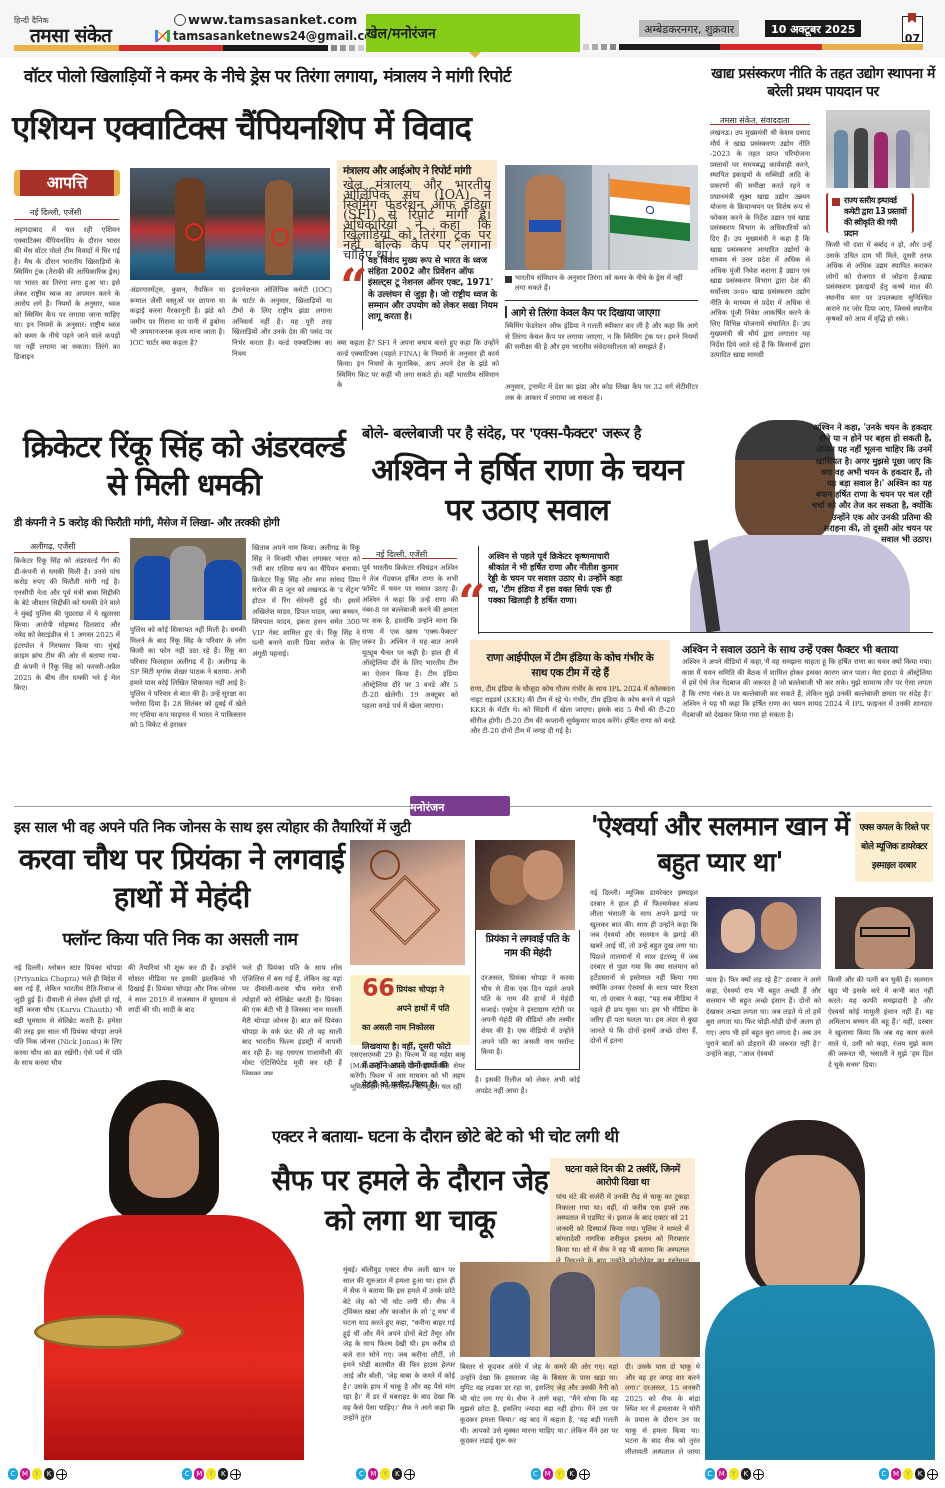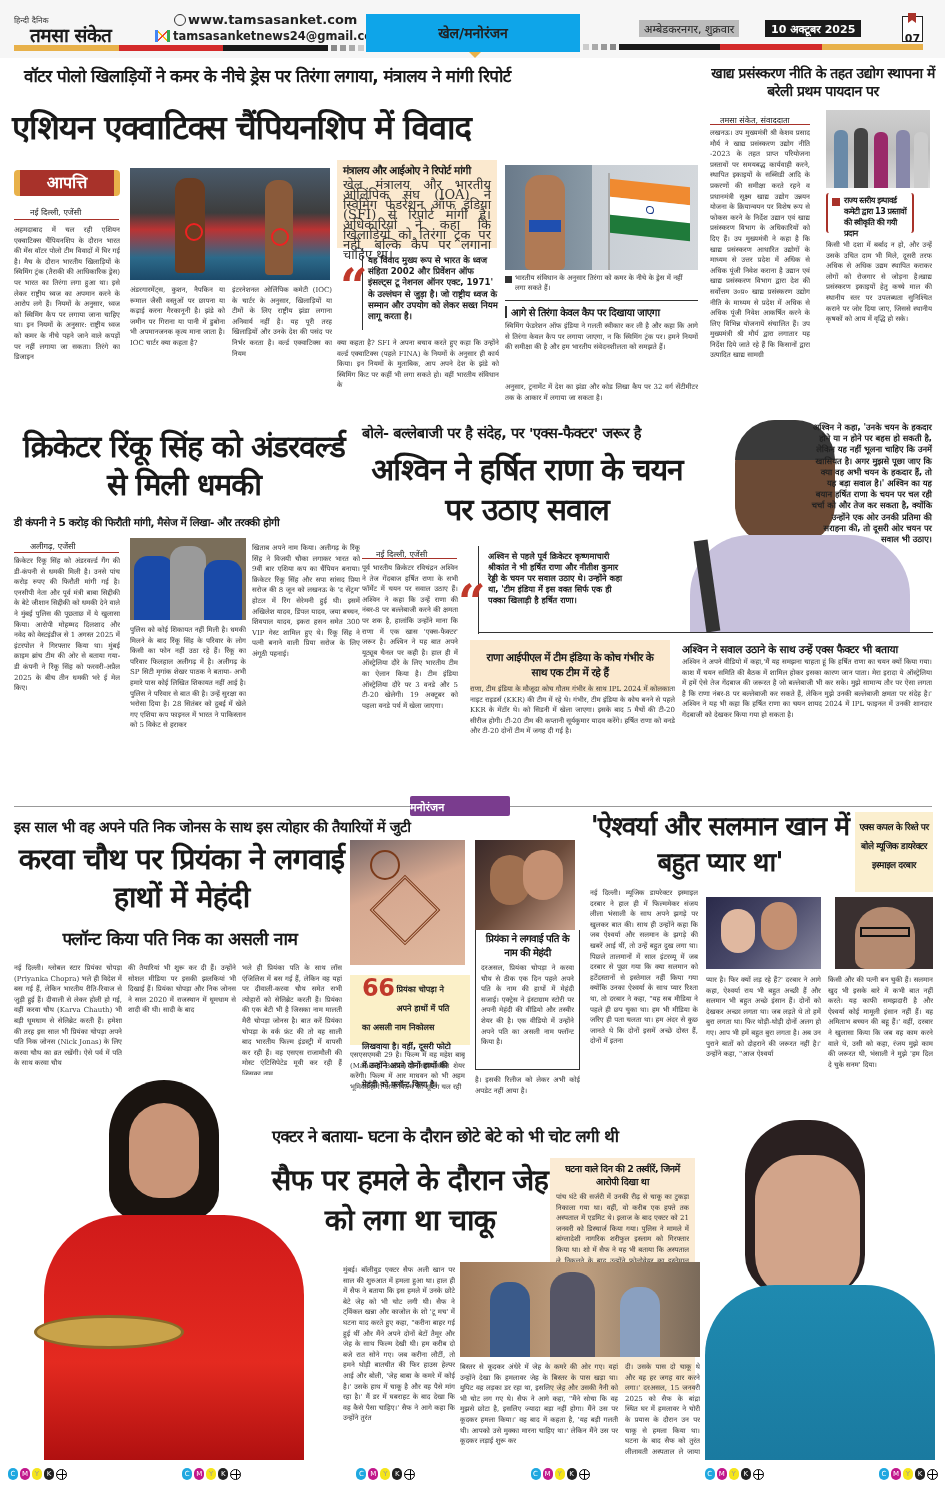--- a/index.html
+++ b/index.html
@@ -31,21 +31,21 @@
   <div class="abs" style="left:173px;top:29px;font-size:11.5px;font-weight:bold;color:#222">tamsasanketnews24@gmail.com</div>
   <div class="abs" style="left:14px;top:45px;width:350px;height:6px;display:flex">
     <div style="flex:1;background:#e8b14a"></div>
       <div style="flex:1;background:#d42a2a"></div>
       <div style="flex:1;background:#1a1a1a"></div>
     <div style="width:6px;background:#888;margin-left:3px"></div>
       <div style="width:6px;background:#999;margin-left:3px"></div>
       <div style="width:6px;background:#aaa;margin-left:3px"></div>
       <div style="width:6px;background:#ccc;margin-left:3px"></div>
   </div>
-  <div class="abs" style="left:366px;top:14px;width:214px;height:38px;background:#0ea5e9;text-align:center">
+  <div class="abs" style="left:366px;top:14px;width:214px;height:38px;background:#84cc16;">
     <span style="font-size:14px;font-weight:bold;line-height:38px;color:#222">खेल/मनोरंजन</span>
   </div>
   <div class="abs" style="left:469px;top:52px;width:0;height:0;border-left:6px solid transparent;border-right:6px solid transparent;border-top:6px solid #e8b14a"></div>
   <div class="abs" style="left:639px;top:20px;padding:1px 5px;background:#bbb;font-size:11px;color:#222">अम्बेडकरनगर, शुक्रवार</div>
   <div class="abs" style="left:765px;top:20px;padding:1px 6px;background:#1a1a1a;font-size:11px;color:#fff;font-weight:bold">10 अक्टूबर 2025</div>
   <div class="abs" style="left:583px;top:44px;width:340px;height:6px;display:flex">
     <div style="width:6px;background:#ccc;margin-right:3px"></div>
       <div style="width:6px;background:#aaa;margin-right:3px"></div>
       <div style="width:6px;background:#999;margin-right:3px"></div>
       <div style="width:6px;background:#888;margin-right:3px"></div>
@@ -170,42 +170,42 @@
 <div class="abs head" style="left:20px;top:926px;width:320px;font-size:17.5px;text-align:center;letter-spacing:-0.5px">फ्लॉन्ट किया पति निक का असली नाम</div>
 <div class="abs photo" style="left:350px;top:840px;width:115px;height:125px;background:linear-gradient(160deg,#7a6a6a 0%,#d6a890 40%,#e0b89e 100%)">
   <div style="position:absolute;left:30px;top:45px;width:50px;height:50px;border:3px double #7a3a1a;transform:rotate(45deg)"></div>
   <div style="position:absolute;left:20px;top:10px;width:30px;height:30px;border:2px solid #7a3a1a;border-radius:50%"></div>
 </div>
 <div class="abs photo" style="left:475px;top:840px;width:100px;height:90px;background:linear-gradient(135deg,#3a2a2a 0%,#6a4a3a 50%,#c9a08a 100%)">
   <div style="position:absolute;left:15px;top:15px;width:40px;height:50px;background:#a07050;border-radius:20px"></div>
   <div style="position:absolute;left:48px;top:10px;width:40px;height:50px;background:#c49072;border-radius:20px"></div>
 </div>
 <div class="abs body-text" style="left:14px;top:963px;width:108px;height:115px;overflow:hidden">नई दिल्ली। ग्लोबल स्टार प्रियंका चोपड़ा (Priyanka Chopra) भले ही विदेश में बस गई हैं, लेकिन भारतीय रीति-रिवाज से जुड़ी हुई हैं। दीवाली से लेकर होली हो गई, वहीं करवा चौथ (Karva Chauth) भी बड़ी धूमधाम से सेलिब्रेट करती हैं। हमेशा की तरह इस साल भी प्रियंका चोपड़ा अपने पति निक जोनस (Nick Jonas) के लिए करवा चौथ का व्रत रखेंगी। ऐसे पर्व में पति के साथ करवा चौथ</div>
-<div class="abs body-text" style="left:128px;top:963px;width:108px;height:75px;overflow:hidden">की तैयारियां भी शुरू कर दी हैं। उन्होंने सोशल मीडिया पर इसकी झलकियां भी दिखाई हैं। प्रियंका चोपड़ा और निक जोनस ने साल 2020 में राजस्थान में धूमधाम से शादी की थी। सादी के बाद</div>
+<div class="abs body-text" style="left:128px;top:963px;width:108px;height:75px;overflow:hidden">की तैयारियां भी शुरू कर दी हैं। उन्होंने सोशल मीडिया पर इसकी झलकियां भी दिखाई हैं। प्रियंका चोपड़ा और निक जोनस ने साल 2019 में राजस्थान में धूमधाम से शादी की थी। सादी के बाद</div>
 <div class="abs body-text" style="left:242px;top:963px;width:100px;height:115px;overflow:hidden">भले ही प्रियंका पति के साथ लॉस एंजिलिस में बस गई हैं, लेकिन वह यहां पर दीवाली-करवा चौथ समेत सभी त्योहारों को सेलिब्रेट करती हैं। प्रियंका की एक बेटी भी है जिसका नाम मालती मैरी चोपड़ा जोनस है। बात करें प्रियंका चोपड़ा के वर्क फ्रंट की तो वह साली बाद भारतीय फिल्म इंडस्ट्री में वापसी कर रही हैं। वह एसएस राजामौली की मोस्ट एंटिसिपेटेड मूवी कर रही हैं जिसका नाम</div>
 <div class="abs tan" style="left:350px;top:975px;width:120px;height:70px;padding:2px 12px;background:#fbf0c8">
   <span class="head" style="float:left;font-size:24px;line-height:22px;color:#c0392b;font-weight:bold;margin-right:2px">66</span>
   <span style="font-size:8px;line-height:10.5px;font-weight:bold;color:#222">प्रियंका चोपड़ा ने अपने हाथों में पति का असली नाम निकोलस लिखवाया है। वहीं, दूसरी फोटो में उन्होंने अपने दोनों हाथों की मेहंदी को फ्लॉन्ट किया है।</span>
 </div>
 <div class="abs body-text" style="left:350px;top:1050px;width:115px;height:45px;overflow:hidden">एसएसएमबी 29 है। फिल्म में वह महेश बाबू (Mahesh Babu) के साथ स्क्रीन शेयर करेंगी। फिल्म में आर माधवन को भी अहम भूमिका होंगे। अभी फिल्म की शूटिंग चल रही</div>
 <div class="abs" style="left:475px;top:930px;width:105px;height:140px;border:1px solid #333;border-top:none;padding:2px 5px">
-  <div class="head" style="font-size:10px;line-height:14px;text-align:center;margin-bottom:3px">प्रियंका ने लगवाई पति के नाम की मेहंदी</div>
+  <div class="head" style="font-size:10px;line-height:14px;text-align:center;margin-bottom:13px">प्रियंका ने लगवाई पति के नाम की मेहंदी</div>
   <div class="body-text" style="height:96px;overflow:hidden">दरअसल, प्रियंका चोपड़ा ने करवा चौथ से ठीक एक दिन पहले अपने पति के नाम की हाथों में मेहंदी सजाई। एक्ट्रेस ने इंस्टाग्राम स्टोरी पर अपनी मेहंदी की वीडियो और तस्वीर शेयर की है। एक वीडियो में उन्होंने अपने पति का असली नाम फ्लॉन्ट किया है।</div>
 </div>
 <div class="abs body-text" style="left:475px;top:1075px;width:105px;height:24px;overflow:hidden">है। इसकी रिलीज को लेकर अभी कोई अपडेट नहीं आया है।</div>
 
 <div class="abs photo" style="left:14px;top:1075px;width:320px;height:385px;background:#fff">
   <div style="position:absolute;left:95px;top:5px;width:110px;height:140px;background:#1a1410;border-radius:55px 55px 30px 30px"></div>
   <div style="position:absolute;left:115px;top:28px;width:70px;height:95px;background:#c99578;border-radius:35px 35px 30px 30px"></div>
   <div style="position:absolute;left:30px;top:140px;width:260px;height:245px;background:linear-gradient(180deg,#d01a1a 0%,#e42a20 60%,#b01010 100%);border-radius:80px 80px 0 0"></div>
   <div style="position:absolute;left:20px;top:240px;width:150px;height:34px;background:#c9a34a;border-radius:50%;border:3px solid #8a6a2a"></div>
 </div>
 
 <div class="abs head" style="left:590px;top:808px;width:260px;font-size:26px;line-height:36px;text-align:center;letter-spacing:-0.8px">'ऐश्वर्या और सलमान खान में बहुत प्यार था'</div>
-<div class="abs tan" style="left:855px;top:812px;width:78px;height:80px;padding:3px;text-align:center;background:#fbefcf">
+<div class="abs tan" style="left:855px;top:812px;width:78px;height:70px;padding:3px;text-align:center;background:#fbefcf">
   <span class="head" style="font-size:9px;line-height:13px;font-weight:bold">एक्स कपल के रिश्ते पर बोले म्यूजिक डायरेक्टर इस्माइल दरबार</span>
 </div>
 <div class="abs body-text" style="left:590px;top:888px;width:108px;height:210px;overflow:hidden">नई दिल्ली। म्यूजिक डायरेक्टर इस्माइल दरबार ने हाल ही में फिल्ममेकर संजय लीला भंसाली के साथ अपने झगड़े पर खुलकर बात की। साथ ही उन्होंने कहा कि जब ऐश्वर्या और सलमान के झगड़े की खबरें आई थीं, तो उन्हें बहुत दुख लगा था। पिछले तालमानों में साल इंटरव्यू में जब दरबार से पूछा गया कि क्या सलमान को हर्टेदस्तानों से इस्तेमाल नहीं किया गया क्योंकि उनका ऐश्वर्या के साथ प्यार रिश्ता था, तो दरबार ने कहा, "यह सब मीडिया ने पहले ही छप चुका था। हम भी मीडिया के जरिए ही पता चलता था। हम अंदर से कुछ जानते थे कि दोनों इसमें अच्छे दोस्त हैं, दोनों में इतना</div>
 <div class="abs photo" style="left:706px;top:897px;width:115px;height:72px;background:linear-gradient(135deg,#2a2a4a 0%,#4a4a6a 50%,#8a8aa0 100%)">
   <div style="position:absolute;left:15px;top:12px;width:34px;height:44px;background:#e0b8a0;border-radius:17px"></div>
   <div style="position:absolute;left:55px;top:5px;width:36px;height:48px;background:#c49072;border-radius:18px"></div>
 </div>
 <div class="abs photo" style="left:835px;top:897px;width:98px;height:72px;background:#3a3030">
   <div style="position:absolute;left:20px;top:10px;width:60px;height:62px;background:#b48a70;border-radius:28px 28px 10px 10px"></div>
   <div style="position:absolute;left:25px;top:30px;width:50px;height:10px;border:2px solid #111"></div>

